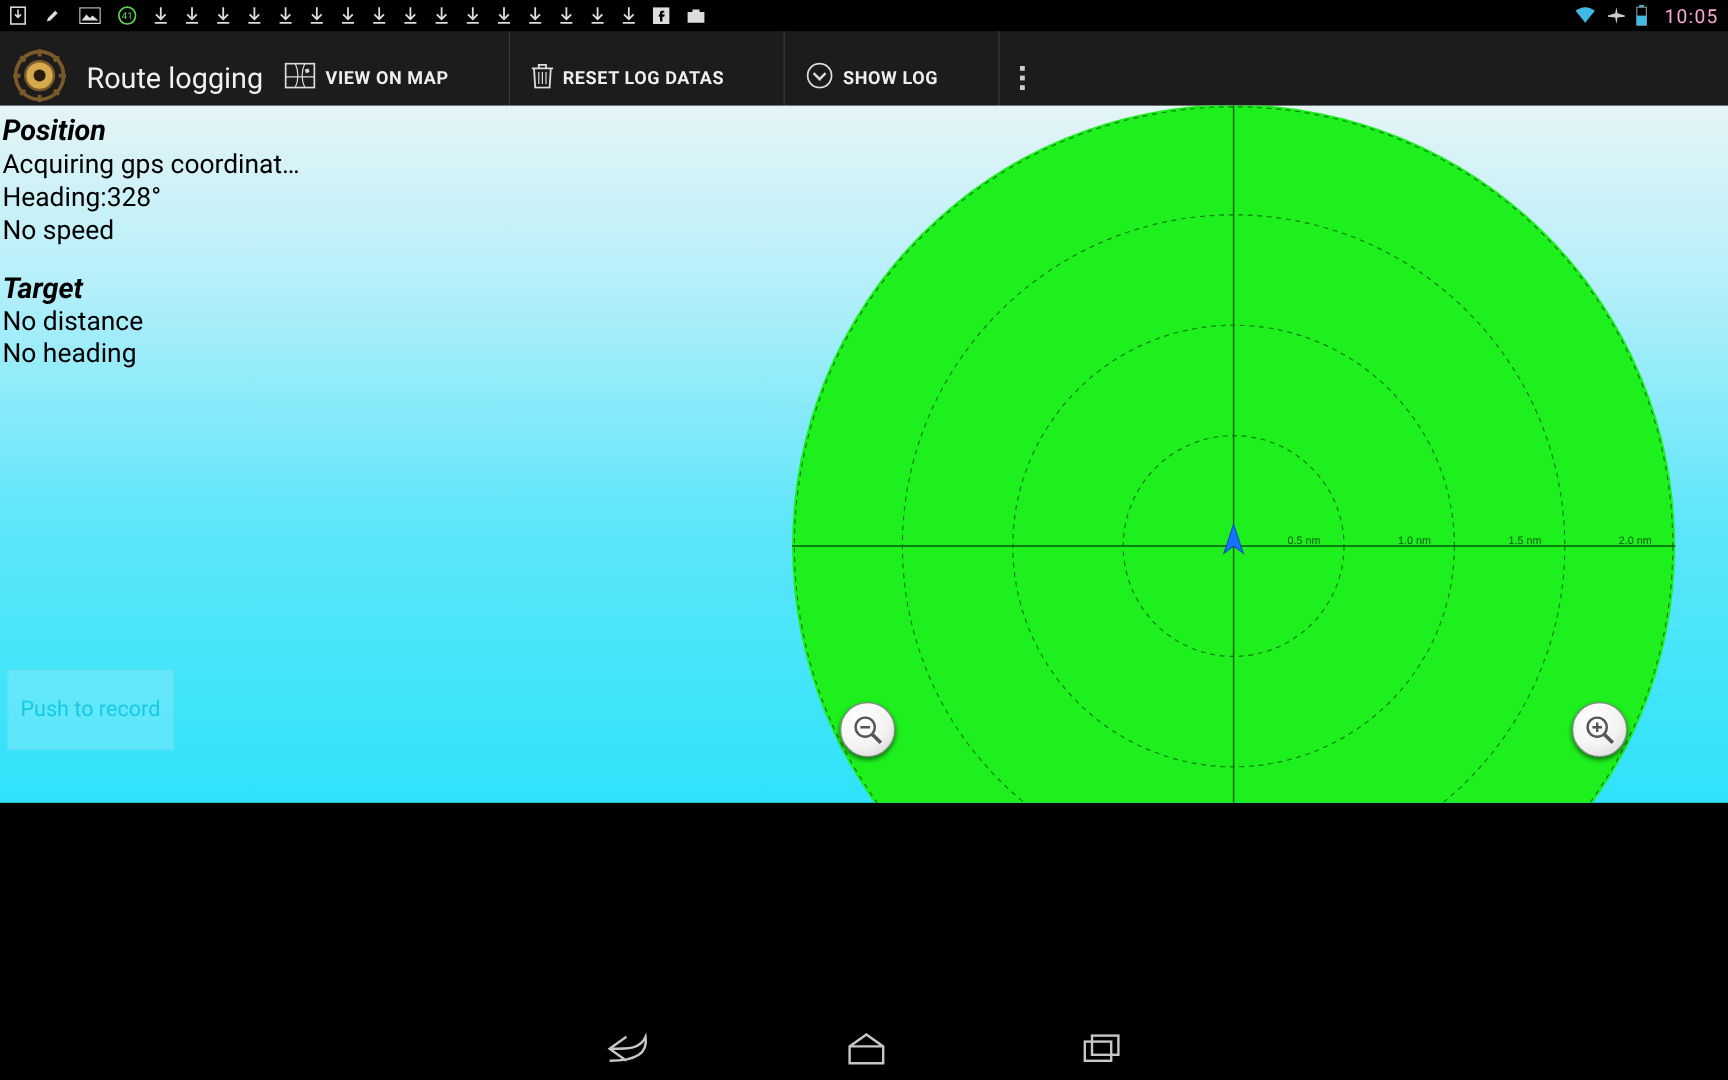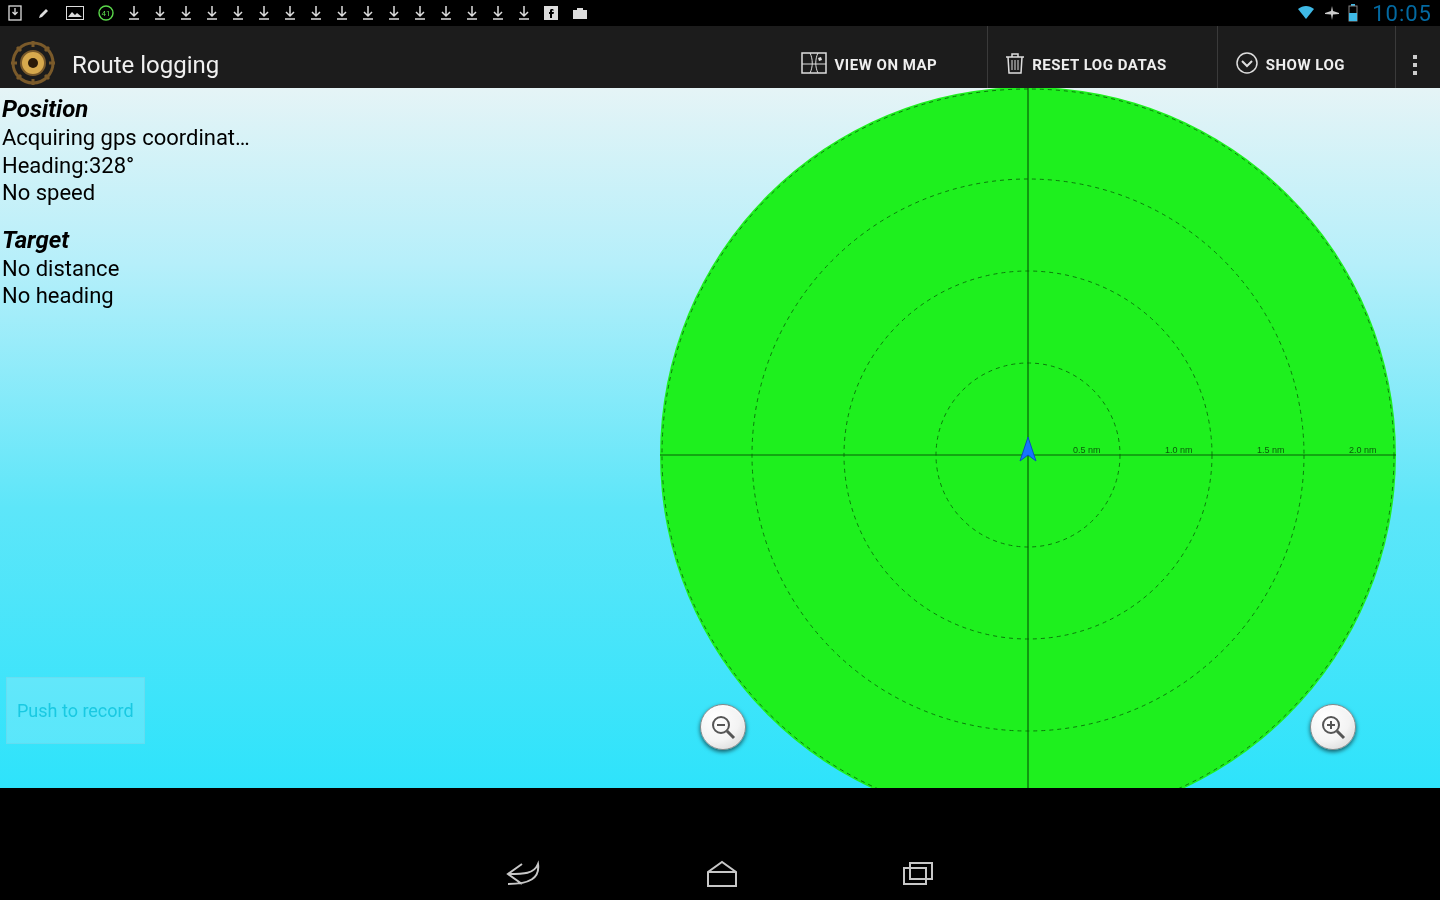--- a/index.html
+++ b/index.html
@@ -25,36 +25,36 @@
     padding: 0 8px;
     font-size: 16px;
   }
   .status-left, .status-right {
     display: flex;
     align-items: center;
     gap: 14px;
   }
   .status-right { gap: 8px; }
   .status-clock {
-    color: #0369a1;
-    font-size: 22px;
+    color: #f9a8d4;
+    font-size: 16px;
     margin-left: 6px;
     letter-spacing: 1px;
   }
   .status-icon svg { display: block; }
 
   
   .action-bar {
     position: absolute;
     top: 26px; left: 0;
     width: 100%; height: 78px;
     background: #1c1c1c;
     display: flex;
     align-items: center;
-    justify-content: space-between;
+    justify-content: flex-start;
     color: #fff;
     padding: 0 6px 0 10px;
   }
   .action-title-area {
     display: flex;
     align-items: center;
     gap: 16px;
   }
   .action-title {
     font-size: 24px;
@@ -89,21 +89,21 @@
     align-items: center;
     cursor: pointer;
     border-left: 1px solid #3a3a3a;
   }
 
   
   .content {
     position: absolute;
     top: 88px; left: 0;
     width: 100%;
-    height: 700px; 
+    height: 581px; 
     background: linear-gradient(to bottom, #e5f4f6 0%, #b6effa 25%, #5de6f9 60%, #2ee3fb 100%);
     overflow: hidden;
   }
 
   
   .info-panel {
     position: absolute;
     top: 4px; left: 2px;
     color: #000;
     font-size: 22px;

